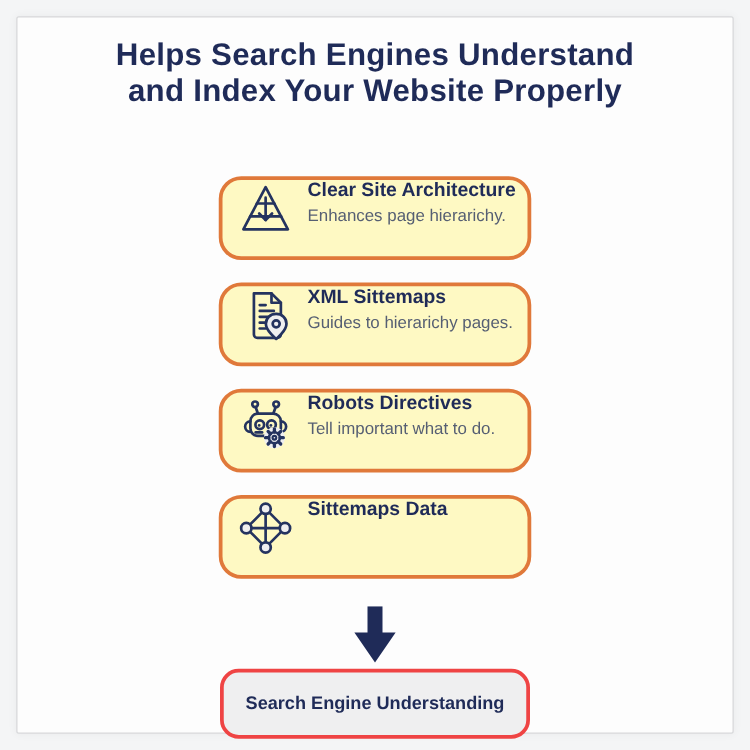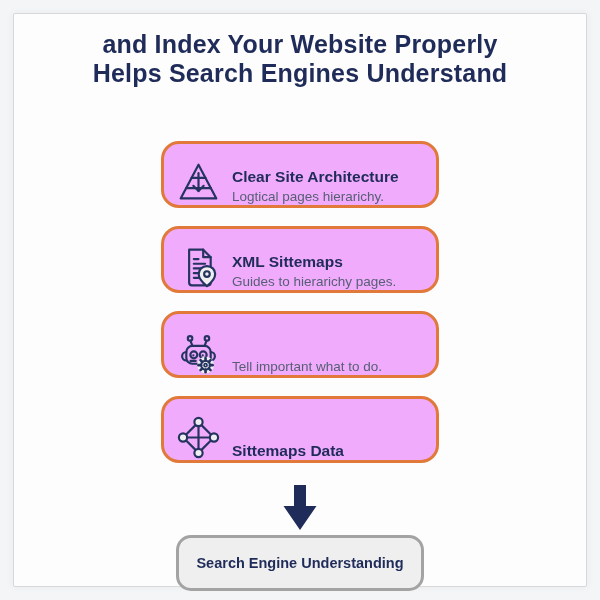--- a/index.html
+++ b/index.html
@@ -32,27 +32,27 @@
     position: absolute;
     top: 127px;
     left: 50%;
     transform: translateX(-50%);
     width: 250px;
     display: flex;
     flex-direction: column;
     align-items: center;
   }
   .card {
-    width: 278px;
+    width: 250px;
     height: 67px;
-    background: #f0abfc;
+    background: #fef9c3;
     border: 3px solid #e0793a;
     border-radius: 18px;
     display: flex;
-    align-items: flex-end;
+    align-items: flex-start;
     margin-bottom: 18px;
     padding-left: 11px;
   }
   .card .icon {
     width: 46px;
     height: 46px;
     flex: 0 0 46px;
     display: flex;
     align-items: center;
     justify-content: center;
@@ -77,59 +77,59 @@
     margin-top: 4px;
     height: 46px;
     display: flex;
     justify-content: center;
   }
   .result-card {
     margin-top: 4px;
     width: 248px;
     height: 56px;
     background: #efeff0;
-    border: 3px solid #a3a3a3;
+    border: 3px solid #ef4444;
     border-radius: 15px;
     display: flex;
     flex-direction: column;
     align-items: center;
     justify-content: center;
     text-align: center;
     color: #1f2b58;
     font-size: 14.5px;
     font-weight: bold;
     line-height: 19px;
   }
   svg { display: block; }
 </style>
 </head>
 <body>
 
 <div class="frame">
 
   <div class="title">
+    <div>Helps Search Engines Understand</div>
     <div>and Index Your Website Properly</div>
-    <div>Helps Search Engines Understand</div>
   </div>
 
   <div class="stack">
 
     <div class="card">
       <span class="icon">
         <svg width="45" height="45" viewBox="0 0 48 48" fill="none" stroke="#24335f" stroke-width="2.3" stroke-linecap="round" stroke-linejoin="round">
           <path d="M24 5 L43 41 L5 41 Z"></path>
           <path d="M16.6 19 H31.4"></path>
           <path d="M10.8 30 H37.2"></path>
           <path d="M24 14 V33"></path>
           <path d="M18.5 27.5 L24 33.2 L29.5 27.5"></path>
         </svg>
       </span>
       <div class="text">
         <div class="card-title">Clear Site Architecture</div>
-        <div class="card-sub">Logtical pages hierarichy.</div>
+        <div class="card-sub">Enhances page hierarichy.</div>
       </div>
     </div>
 
     <div class="card">
       <span class="icon">
         <svg width="45" height="45" viewBox="0 0 48 48" fill="none" stroke="#24335f" stroke-width="2.3" stroke-linecap="round" stroke-linejoin="round">
           <path d="M14 5 H29 L37 13 V40 a3 3 0 0 1 -3 3 H17 a3 3 0 0 1 -3 -3 Z"></path>
           <path d="M29 5 V13 H37"></path>
           <path d="M19 15 H24"></path>
           <path d="M19 20 H31"></path>
@@ -170,20 +170,21 @@
             <line x1="26.7" y1="37.5" x2="23.9" y2="37.5"></line>
             <line x1="28.11" y1="34.11" x2="26.13" y2="32.13"></line>
             <line x1="31.5" y1="32.7" x2="31.5" y2="29.9"></line>
             <line x1="34.89" y1="34.11" x2="36.87" y2="32.13"></line>
           </g>
           <circle cx="31.5" cy="37.5" r="4.7" stroke-width="2.2"></circle>
           <circle cx="31.5" cy="37.5" r="1.6" stroke-width="1.8"></circle>
         </svg>
       </span>
       <div class="text">
+        <div class="card-title">Robots Directives</div>
         <div class="card-sub">Tell important what to do.</div>
       </div>
     </div>
 
     <div class="card">
       <span class="icon">
         <svg width="45" height="45" viewBox="0 0 48 48" fill="none" stroke="#24335f" stroke-width="2.3" stroke-linecap="round" stroke-linejoin="round">
           <path d="M24 12.5 V35.5"></path>
           <path d="M12.5 24 H35.5"></path>
           <path d="M27.2 10.8 L37.2 20.8"></path>

